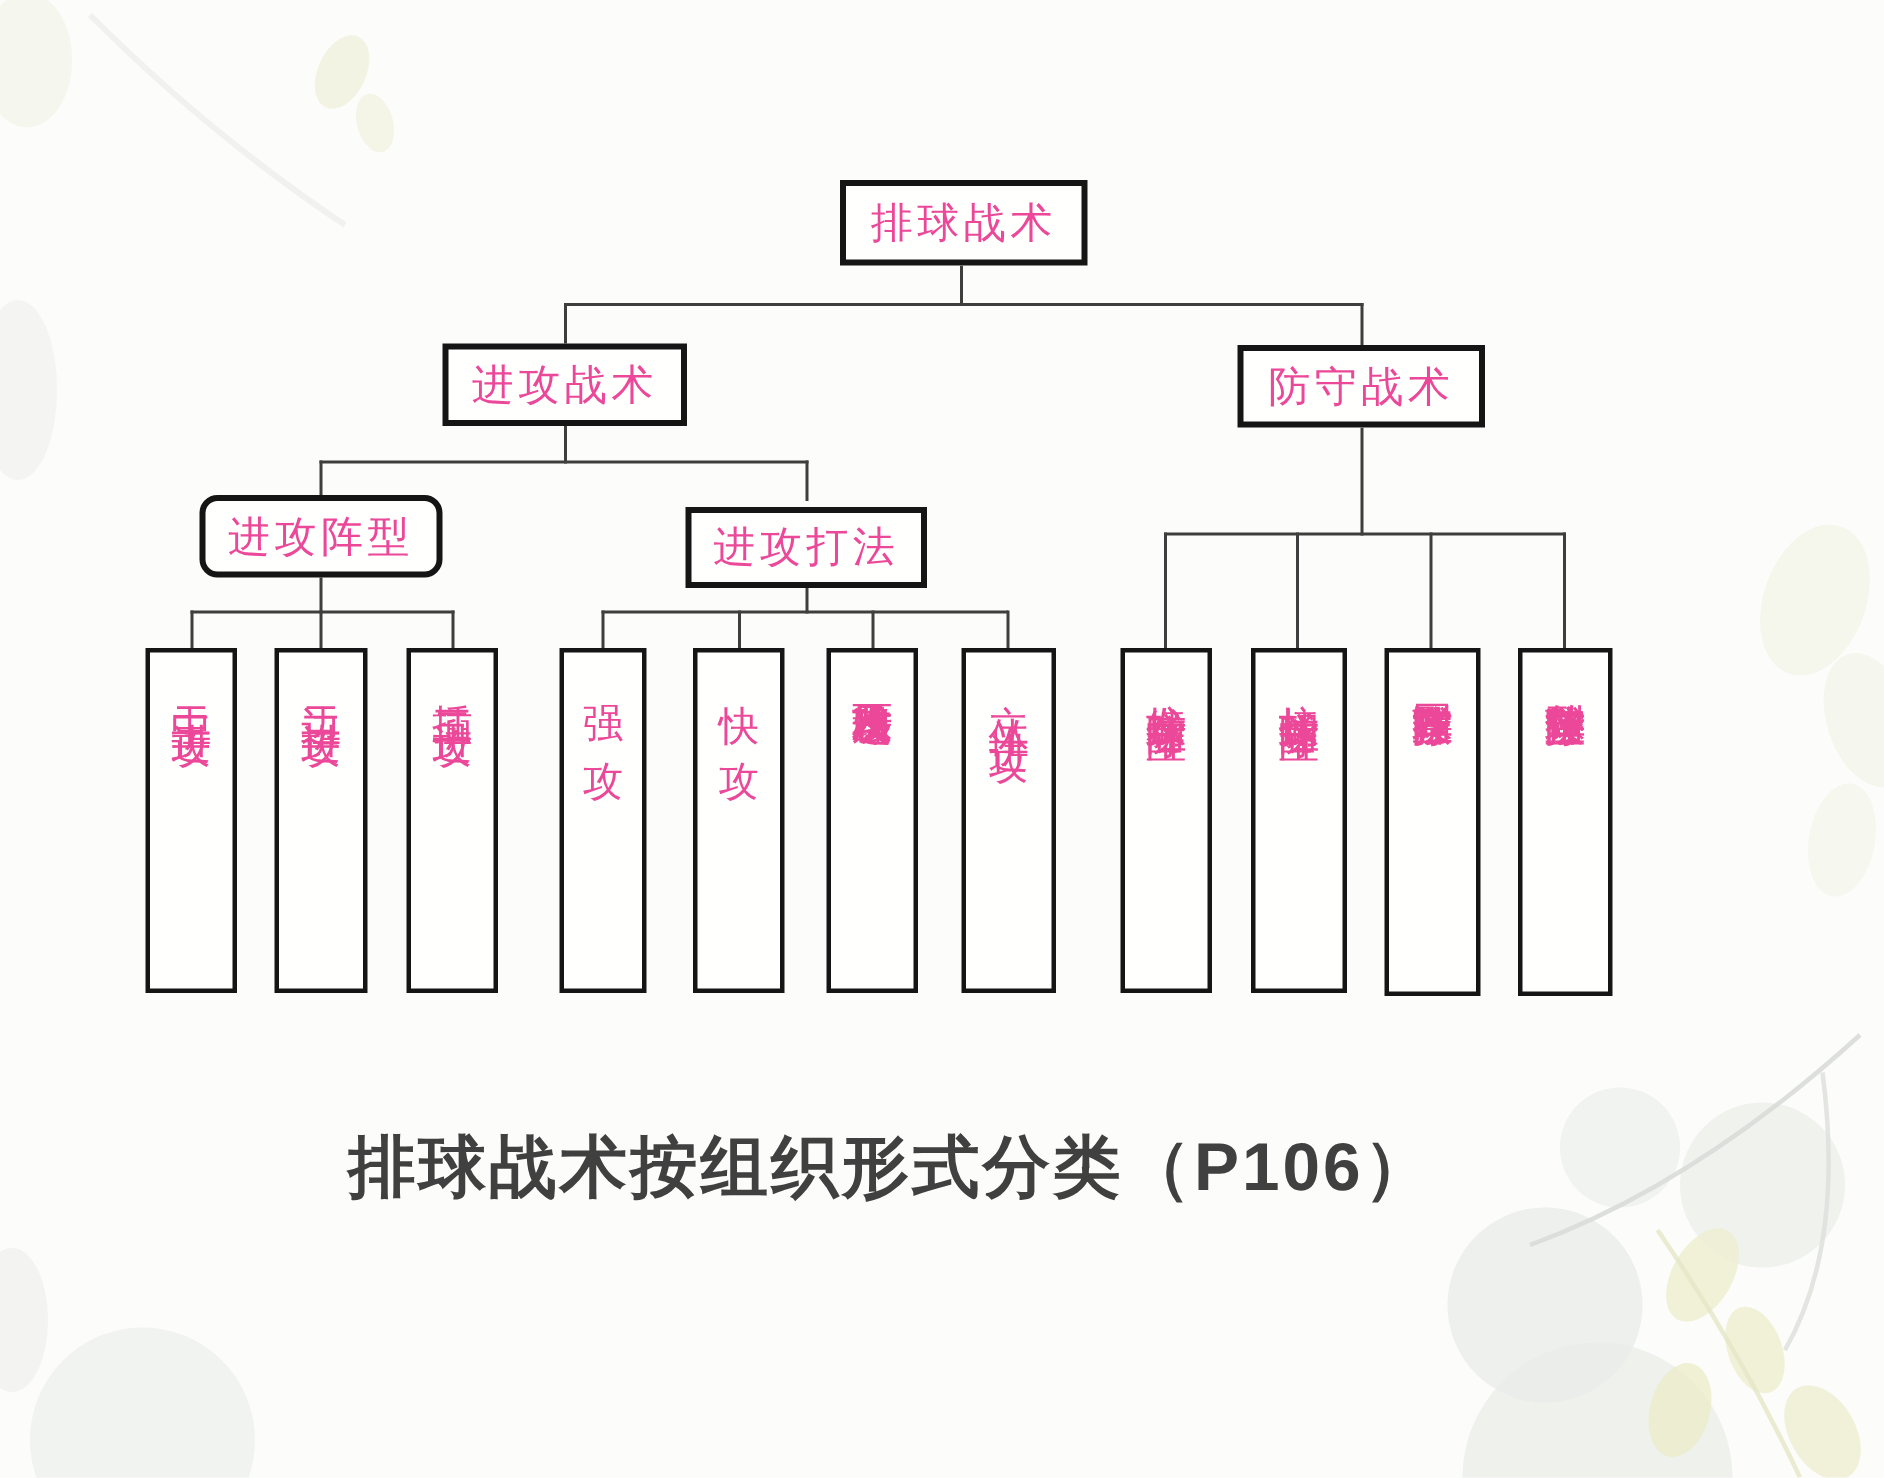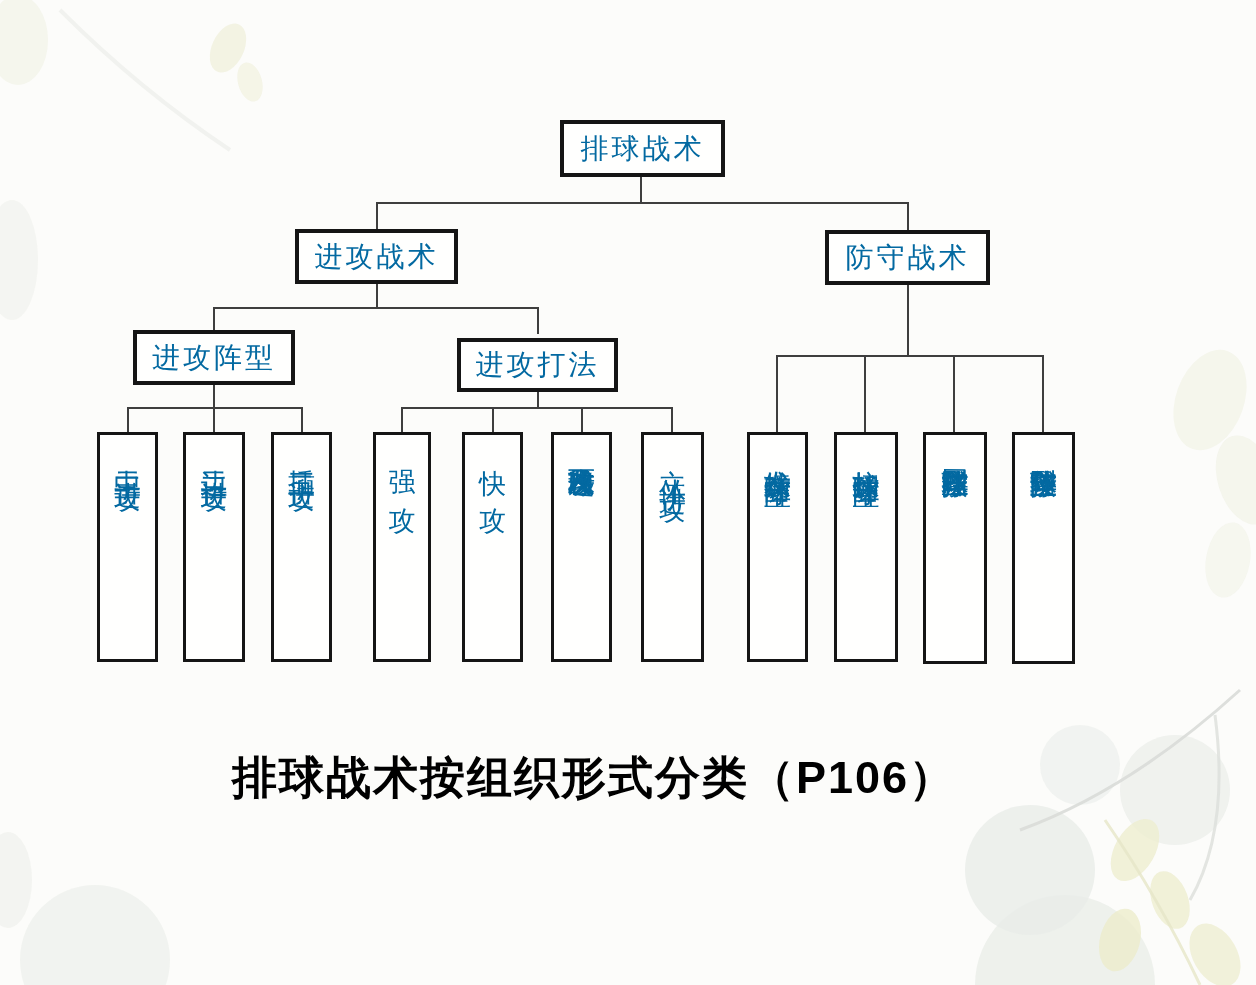--- a/index.html
+++ b/index.html
@@ -14,38 +14,38 @@
   .bg{position:absolute;inset:0;z-index:0;pointer-events:none;}
 
   
   .line{position:absolute;background:#3e3e3e;z-index:1;}
 
   
   .node{
     position:absolute;background:#fffffe;border:4px solid #151515;
     display:flex;align-items:center;justify-content:center;
     box-sizing:border-box;z-index:2;
-    color:#0369a1;font-size:28px;letter-spacing:3px;
+    color:#ec4899;font-size:28px;letter-spacing:3px;
     white-space:nowrap;
   }
   .leaf{
     border-width:3px;
     writing-mode:vertical-rl;text-orientation:upright;
     justify-content:flex-start;align-items:center;
     padding-top:13px;font-size:27px;letter-spacing:4px;
   }
   .gap-wide{letter-spacing:38px;}
   .gap-mid{letter-spacing:9px;}
   .gap-snug{letter-spacing:2px;}
   .gap-tight{letter-spacing:0px;}
 
   .caption{
     position:absolute;left:232px;top:748px;z-index:2;
     font-family:"Liberation Sans","DejaVu Sans",sans-serif;
-    font-weight:bold;font-size:45px;color:#000000;letter-spacing:2px;
+    font-weight:bold;font-size:45px;color:#404040;letter-spacing:2px;
     white-space:nowrap;
   }
 </style>
 </head>
 <body>
 
 <div class="canvas">
 
   <svg class="bg" width="1256" height="985" viewBox="0 0 1256 985">
 
@@ -105,21 +105,21 @@
   <div class="line" style="left:492px;top:407px;width:2px;height:26px;"></div>
   <div class="line" style="left:581px;top:407px;width:2px;height:26px;"></div>
   <div class="line" style="left:671px;top:407px;width:2px;height:26px;"></div>
 
   <div class="node" style="left:560px;top:120px;width:165px;height:57px;">排球战术</div>
 
   <div class="node" style="left:295px;top:229px;width:163px;height:55px;">进攻战术</div>
 
   <div class="node" style="left:825px;top:230px;width:165px;height:55px;">防守战术</div>
 
-  <div class="node" style="left:133px;top:330px;width:162px;height:55px;">进攻阵型</div>
+  <div class="node" style="left:133px;top:330px;width:162px;height:55px;border-radius:12px;">进攻阵型</div>
 
   <div class="node" style="left:457px;top:338px;width:161px;height:54px;">进攻打法</div>
 
   <div class="node leaf" style="left:97px;top:432px;width:61px;height:230px;">中二三进攻</div>
   <div class="node leaf" style="left:183px;top:432px;width:62px;height:230px;">边二三进攻</div>
   <div class="node leaf" style="left:271px;top:432px;width:61px;height:230px;">插三二进攻</div>
 
   <div class="node leaf gap-wide" style="left:373px;top:432px;width:58px;height:230px;">强攻</div>
   <div class="node leaf gap-wide" style="left:462px;top:432px;width:61px;height:230px;">快攻</div>
   <div class="node leaf gap-tight" style="left:551px;top:432px;width:61px;height:230px;">两次球及转移进攻</div>

